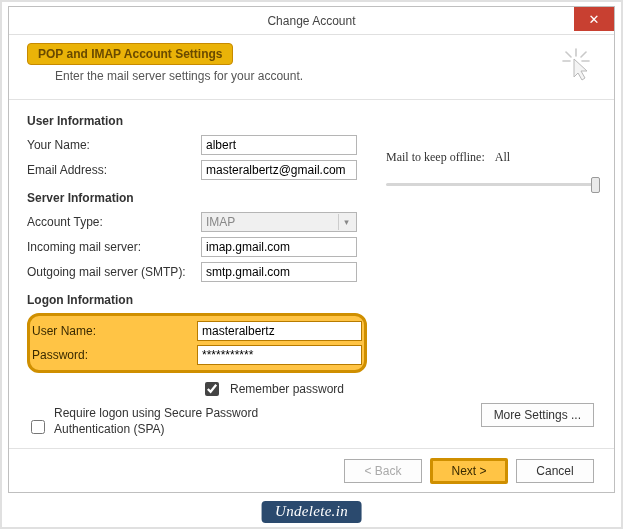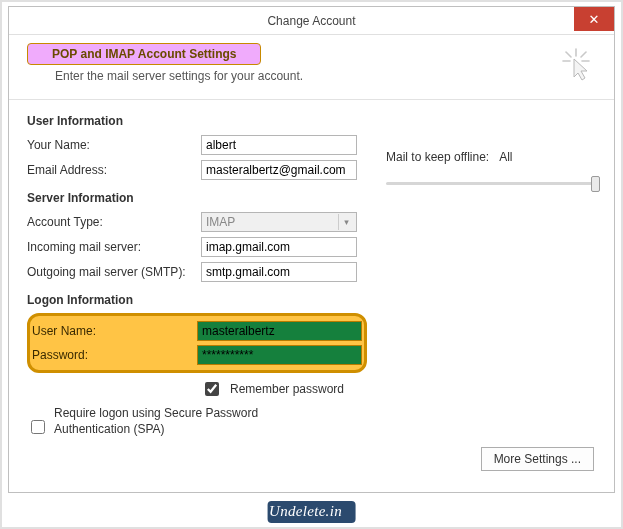--- a/index.html
+++ b/index.html
@@ -50,24 +50,24 @@
     font-size: 13px;
     cursor: pointer;
   }
   .header {
     padding: 8px 18px 6px 18px;
     min-height: 64px;
     position: relative;
   }
   .callout {
     display: inline-block;
-    background: #f0abfc;
+    background: #eab308;
     border: 1px solid #c78a00;
     border-radius: 4px;
-    padding: 3px 24px;
+    padding: 3px 10px;
     color: #6a4a00;
     font-weight: bold;
     font-size: 12px;
   }
   .subtitle {
     margin: 4px 0 0 28px;
     color: #555;
     font-size: 12px;
   }
   .cursor-icon {
@@ -87,20 +87,21 @@
     padding: 4px 18px 0 18px;
     position: relative;
   }
   .col-left {
     width: 348px;
   }
   .col-right {
     flex: 1;
     padding-left: 18px;
     padding-top: 46px;
+    font-family: Liberation Serif, serif;
   }
   .section-h {
     font-weight: bold;
     color: #333;
     margin: 10px 0 6px 0;
     font-size: 12px;
   }
   .row {
     display: flex;
     align-items: center;
@@ -147,21 +148,21 @@
   .highlight-box .row {
     margin: 2px 0;
   }
   .highlight-box .row label {
     width: 168px;
     color: #3a2a00;
   }
   .highlight-box .row input {
     width: 167px;
     border: 1px solid #b77b00;
-    background: #15803d;
+    background: #ffffff;
   }
   .remember-row {
     display: flex;
     align-items: center;
     margin: 6px 0 6px 174px;
     gap: 8px;
   }
   .remember-row input[type=checkbox] {
     width: 14px; height: 14px;
     accent-color: #444;
@@ -248,21 +249,21 @@
   .watermark {
     position: absolute;
     left: 50%;
     transform: translateX(-50%);
     bottom: 4px;
     background: #2b4a6e;
     color: #fff;
     font-family: Georgia, serif;
     font-style: italic;
     font-size: 15px;
-    padding: 2px 14px 3px 2px;
+    padding: 2px 14px 3px 14px;
     border-radius: 4px;
     letter-spacing: 0.3px;
     margin-top: 12px;
   }
 </style>
 </head>
 <body>
 
 <div class="outer">
   <div class="dialog">
@@ -362,17 +363,22 @@
           <div class="slider-track"></div>
           <div class="slider-thumb"></div>
         </div>
       </div>
 
       <div class="more-settings">
         <div class="btn wide">More Settings ...</div>
       </div>
     </div>
 
+    <div class="footer">
+      <div class="btn disabled">&lt; Back</div>
+      <div class="btn btn-next">Next &gt;</div>
+      <div class="btn">Cancel</div>
+    </div>
 
   </div>
 
   <div class="watermark">Undelete.in</div>
 </div>
 
 </body></html>

